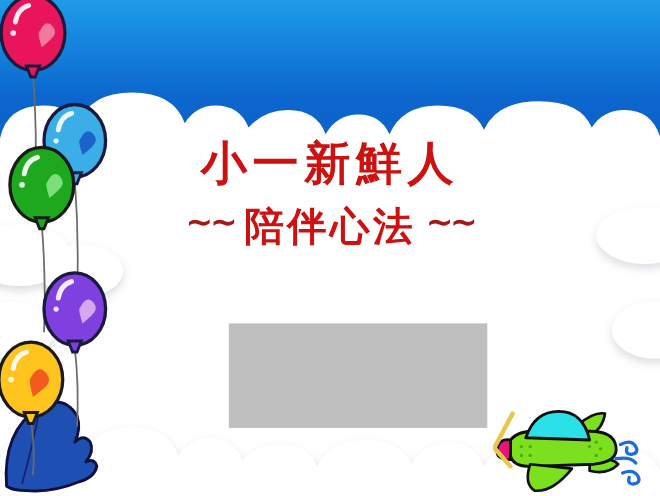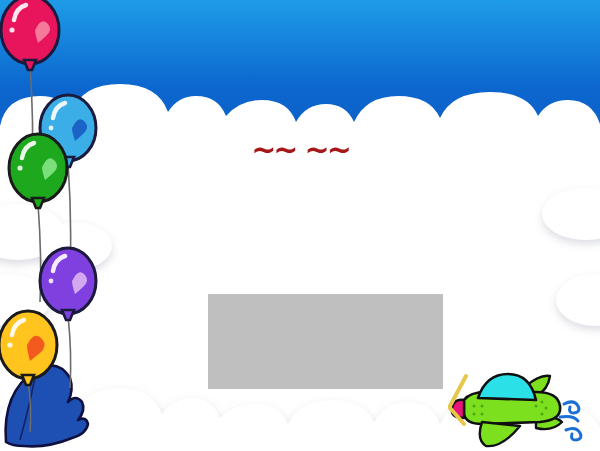--- a/index.html
+++ b/index.html
@@ -277,21 +277,23 @@
       <circle cx="94" cy="52" r="1.5"></circle>
         <circle cx="88" cy="44" r="1.5"></circle>
       <circle cx="26" cy="44" r="1.5"></circle>
         <circle cx="26" cy="52" r="1.5"></circle>
       <circle cx="34" cy="44" r="1.5"></circle>
         <circle cx="34" cy="52" r="1.5"></circle>
     </g>
   </svg>
 
   <div class="title-block">
+    <div class="title-main" style="color: rgb(204, 17, 17);">小一新鮮人</div>
     <div class="subtitle-row">
       <span class="tilde" style="color: rgb(166, 23, 23);">~~</span>
+      <span class="subtitle-text" style="color: rgb(204, 17, 17);">陪伴心法</span>
       <span class="tilde" style="color: rgb(166, 23, 23);">~~</span>
     </div>
   </div>
 
   <div class="gray-box" style="background: rgb(191, 191, 191);"></div>
 
 </div>
 
 </body></html>

